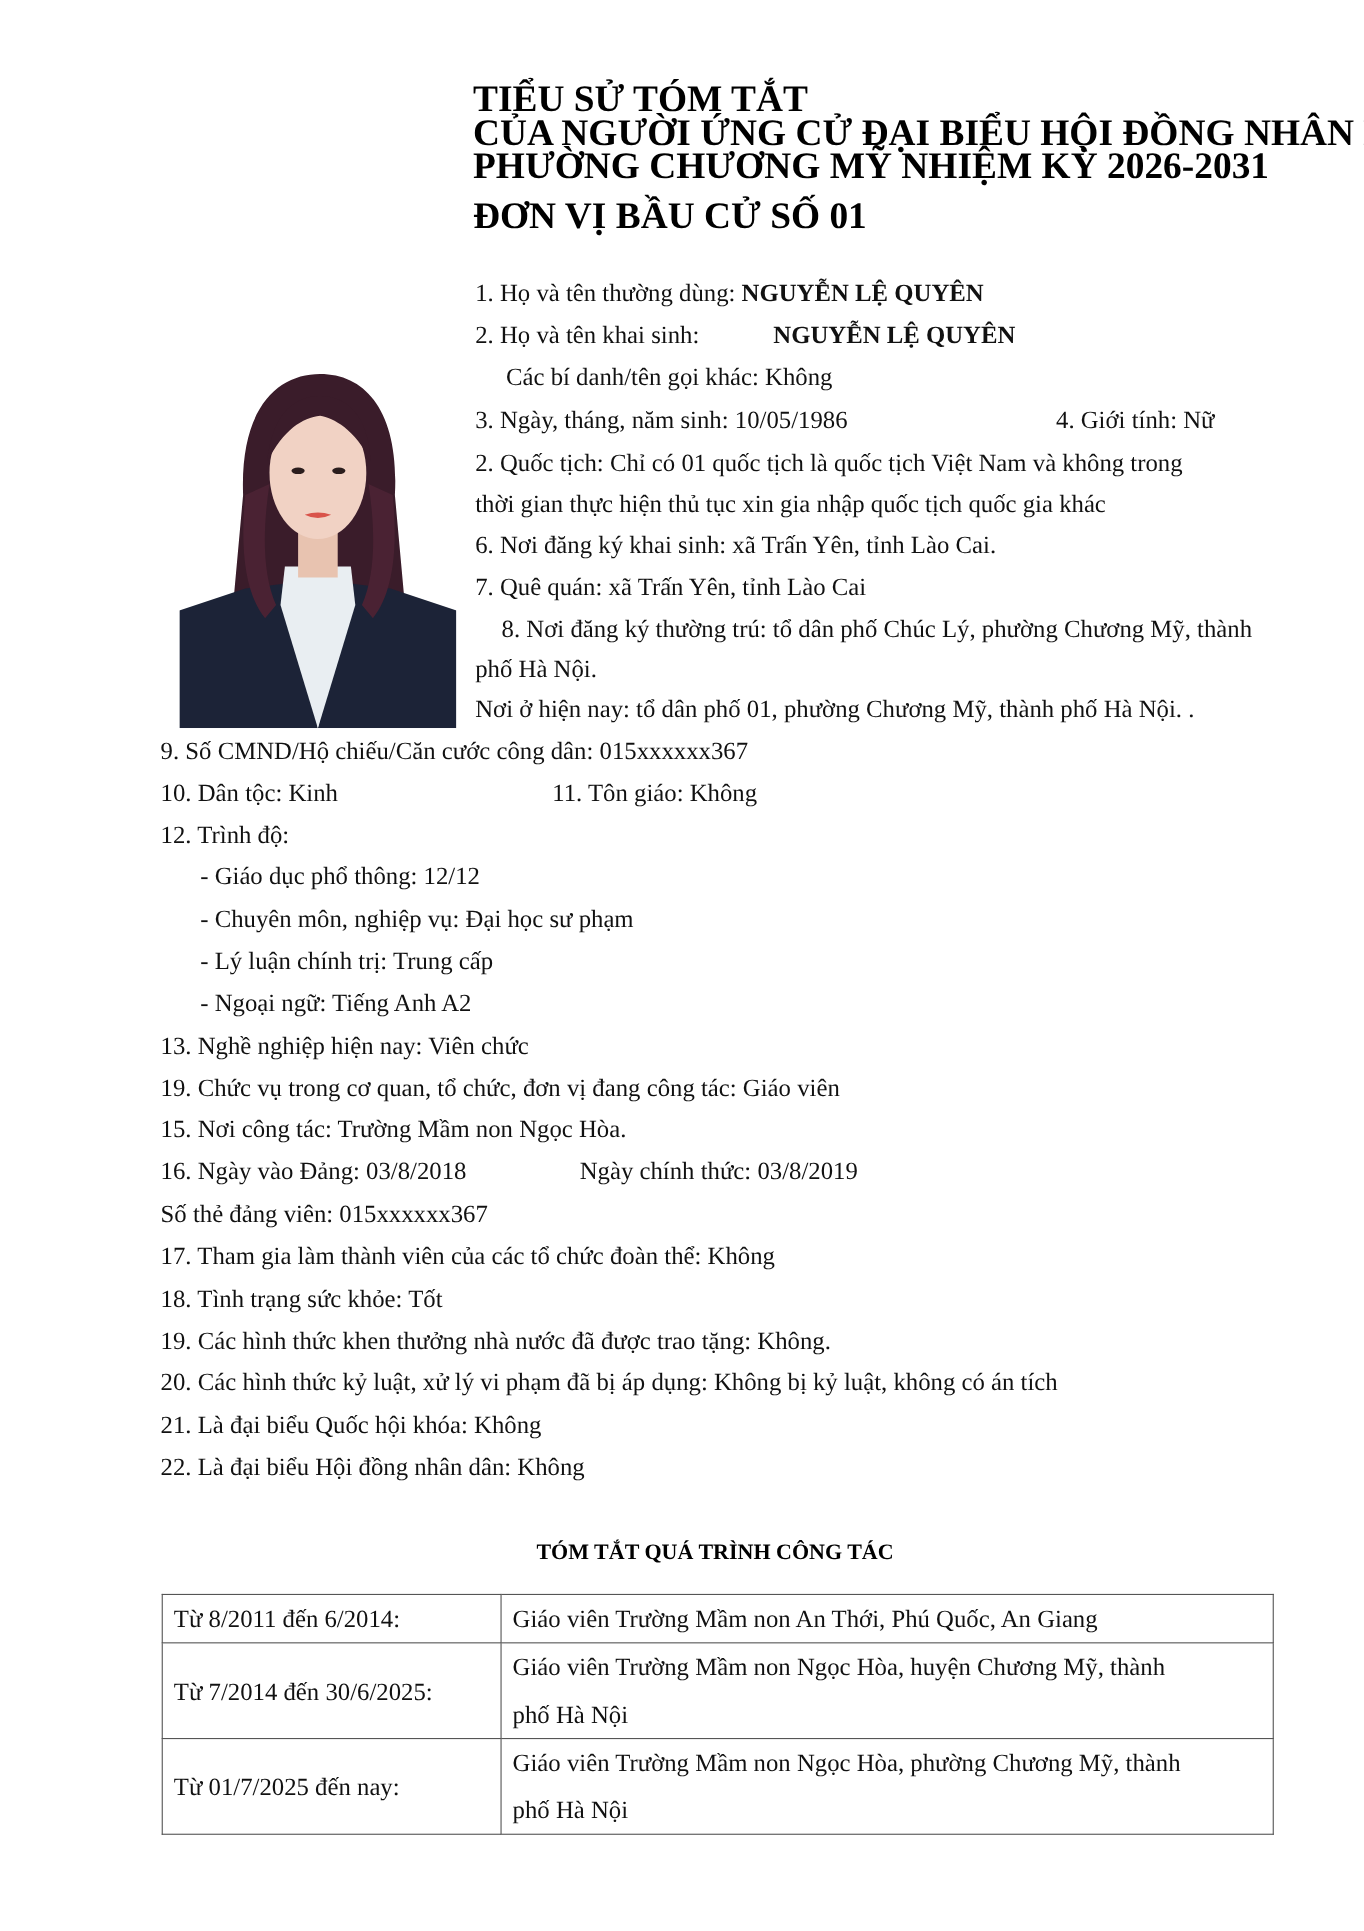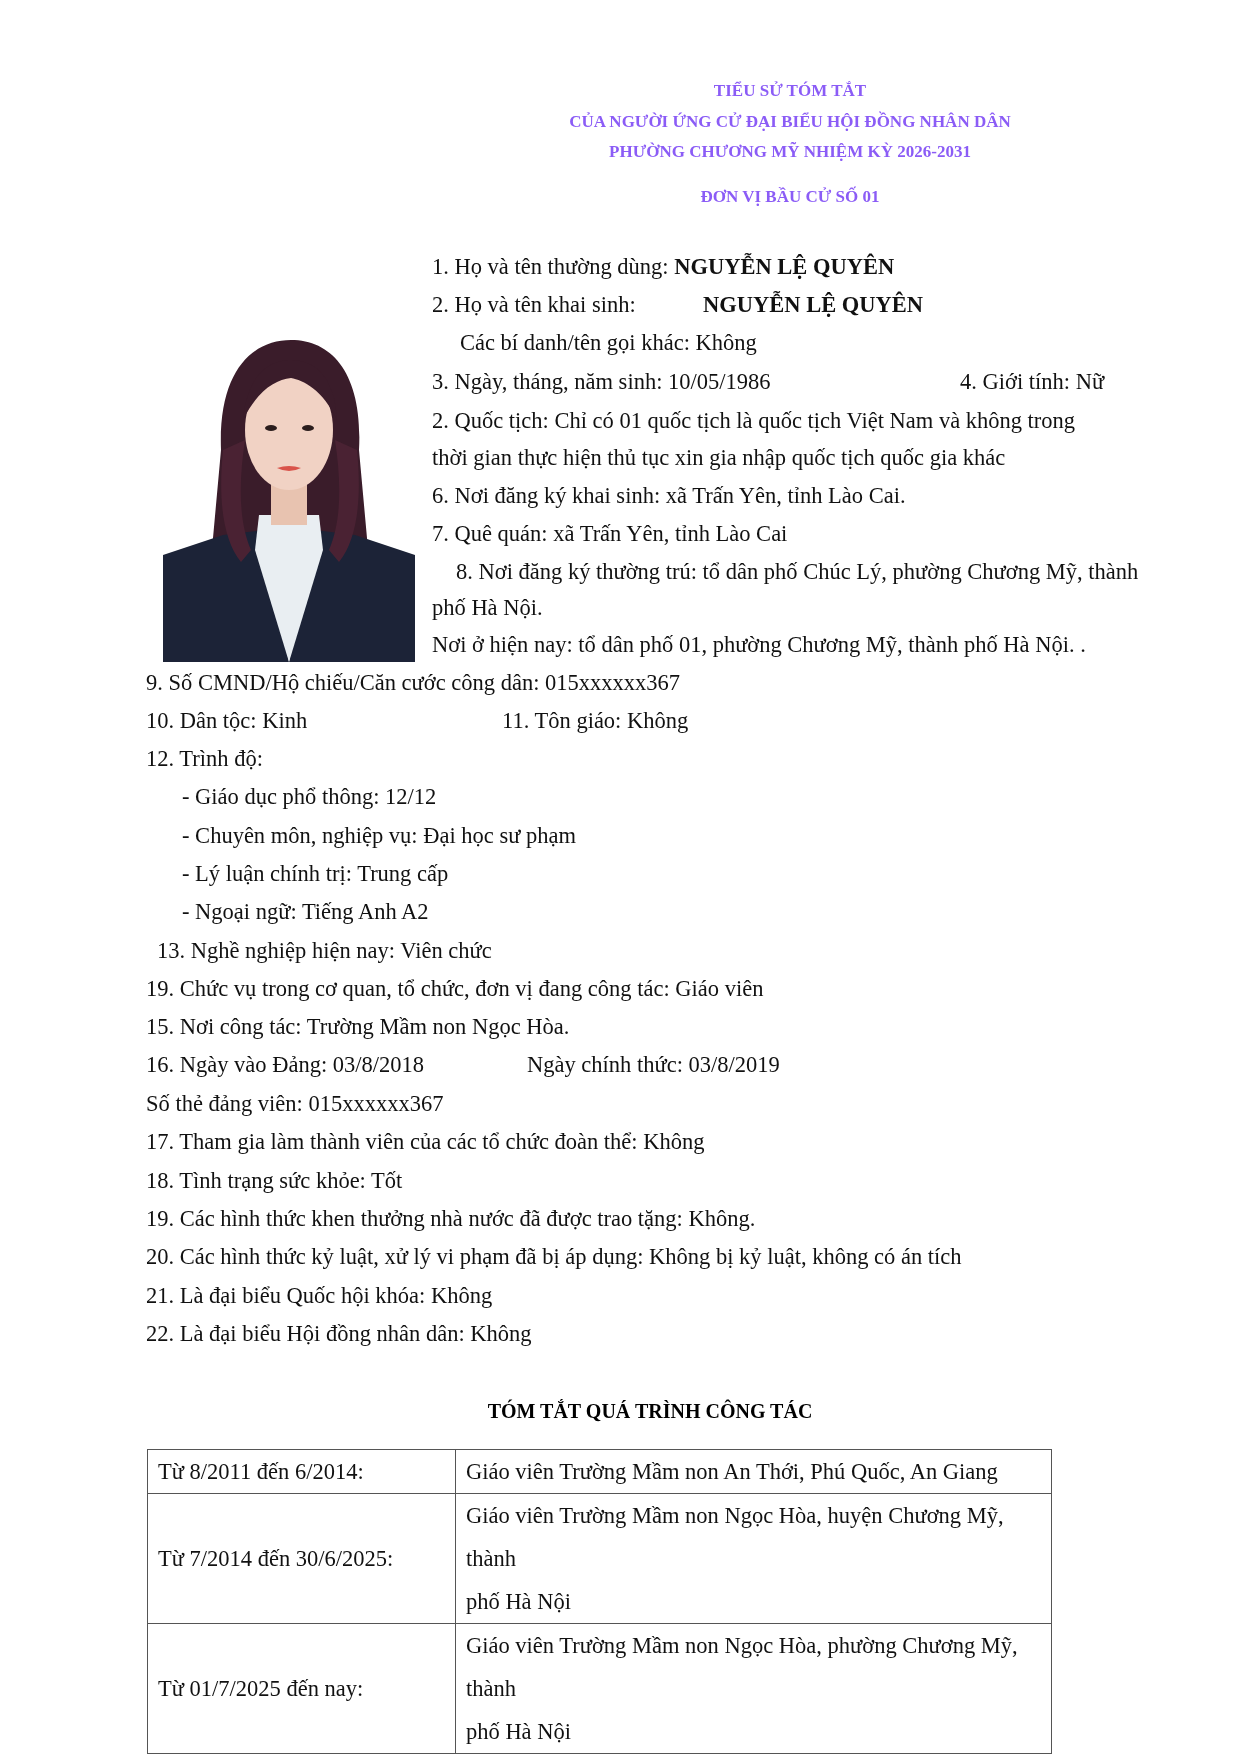--- a/index.html
+++ b/index.html
@@ -3,41 +3,41 @@
   <meta charset="utf-8">
   <style>
     html, body { margin: 0; padding: 0; background: #ffffff; }
     body {
       width: 1240px; height: 1755px; position: relative; overflow: hidden;
       font-family: "Liberation Serif", "DejaVu Serif", serif;
       color: #111111;
     }
     .title-block {
       position: absolute; left: 430px; top: 76px; width: 720px;
-      text-align: center; color: #8b5cf6; font-weight: bold;
-      font-size: 17px; line-height: 30.5px;
+      color: #000000; font-weight: bold;
+      font-size: 34px; line-height: 30.5px;
     }
     .title-block div { white-space: nowrap; }
     .title-block .unit { margin-top: 14px; }
     .line {
       position: absolute; font-size: 22.5px; line-height: 30px; white-space: nowrap;
     }
     .line b { font-weight: bold; }
     .photo {
       position: absolute; left: 163px; top: 300px; width: 252px; height: 362px;
       background: #ffffff; overflow: hidden;
     }
     .photo svg { width: 100%; height: 100%; display: block; }
     .section-title {
       position: absolute; left: 140px; top: 1396px; width: 1020px;
       text-align: center; color: #000000; font-weight: bold; font-size: 20px;
       line-height: 30px;
     }
     table.career {
-      position: absolute; left: 147px; top: 1449px; width: 905px;
+      position: absolute; left: 147px; top: 1449px; width: 1011px;
       border-collapse: collapse; font-size: 22.5px; padding-left: 20px;
     }
     table.career td {
       border: 1.5px solid #555555; vertical-align: middle; padding: 0 10px;
       line-height: 43px;
     }
     table.career td.period { width: 287px; }
     table.career tr.r1 td { height: 43px; }
     table.career tr.r2 td, table.career tr.r3 td { height: 86px; }
   </style>
@@ -99,21 +99,21 @@
 <div class="line" style="left:432px; top:630px;">Nơi ở hiện nay: tổ dân phố 01, phường Chương Mỹ, thành phố Hà Nội.  .</div>
 
 <div class="line" style="left:146px; top:668px;">9. Số CMND/Hộ chiếu/Căn cước công dân: 015xxxxxx367</div>
 <div class="line" style="left:146px; top:706px;">10. Dân tộc: Kinh</div>
 <div class="line" style="left:502px; top:706px;">11. Tôn giáo:  Không</div>
 <div class="line" style="left:146px; top:744px;">12. Trình độ:</div>
 <div class="line" style="left:182px; top:782px;">- Giáo dục phổ thông: 12/12</div>
 <div class="line" style="left:182px; top:821px;">- Chuyên môn, nghiệp vụ: Đại học sư phạm</div>
 <div class="line" style="left:182px; top:859px;">- Lý luận chính trị: Trung cấp</div>
 <div class="line" style="left:182px; top:897px;">- Ngoại ngữ: Tiếng Anh A2</div>
-<div class="line" style="left:157px; top:936px;">13. Nghề nghiệp hiện nay: Viên chức</div>
+<div class="line" style="left:146px; top:936px;">13. Nghề nghiệp hiện nay: Viên chức</div>
 <div class="line" style="left:146px; top:974px;">19. Chức vụ trong cơ quan, tổ chức, đơn vị đang công tác: Giáo viên</div>
 <div class="line" style="left:146px; top:1012px;">15. Nơi công tác: Trường Mầm non Ngọc Hòa.</div>
 <div class="line" style="left:146px; top:1050px;">16. Ngày vào Đảng: 03/8/2018</div>
 <div class="line" style="left:527px; top:1050px;">Ngày chính thức: 03/8/2019</div>
 <div class="line" style="left:146px; top:1089px;">Số thẻ đảng viên: 015xxxxxx367</div>
 <div class="line" style="left:146px; top:1127px;">17. Tham gia làm thành viên của các tổ chức đoàn thể: Không</div>
 <div class="line" style="left:146px; top:1166px;">18. Tình trạng sức khỏe: Tốt</div>
 <div class="line" style="left:146px; top:1204px;">19. Các hình thức khen thưởng nhà nước đã được trao tặng:  Không.</div>
 <div class="line" style="left:146px; top:1242px;">20. Các hình thức kỷ luật, xử lý vi phạm đã bị áp dụng: Không bị kỷ luật, không có án tích</div>
 <div class="line" style="left:146px; top:1281px;">21. Là đại biểu Quốc hội khóa: Không</div>

